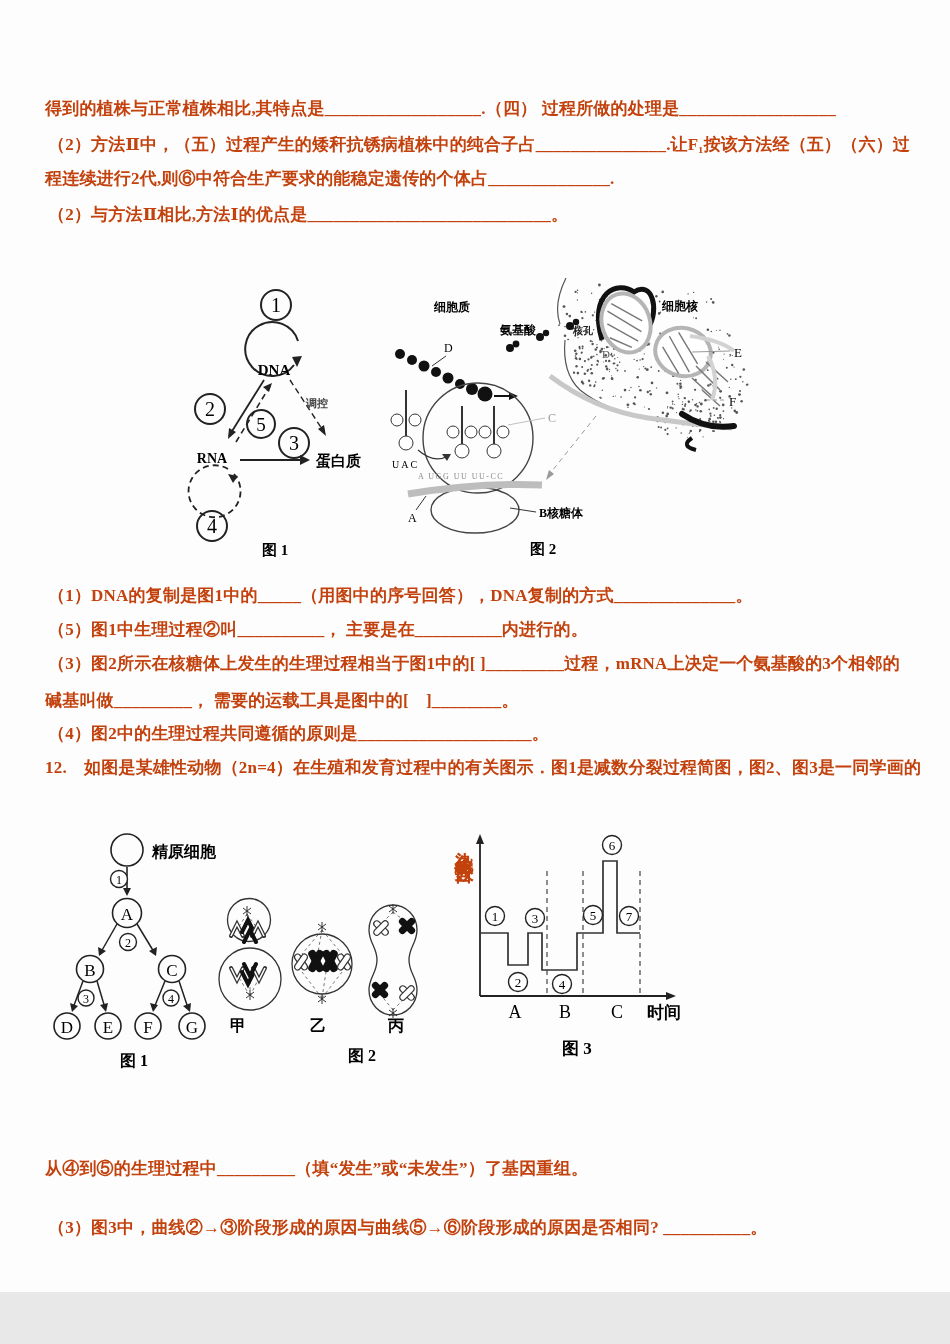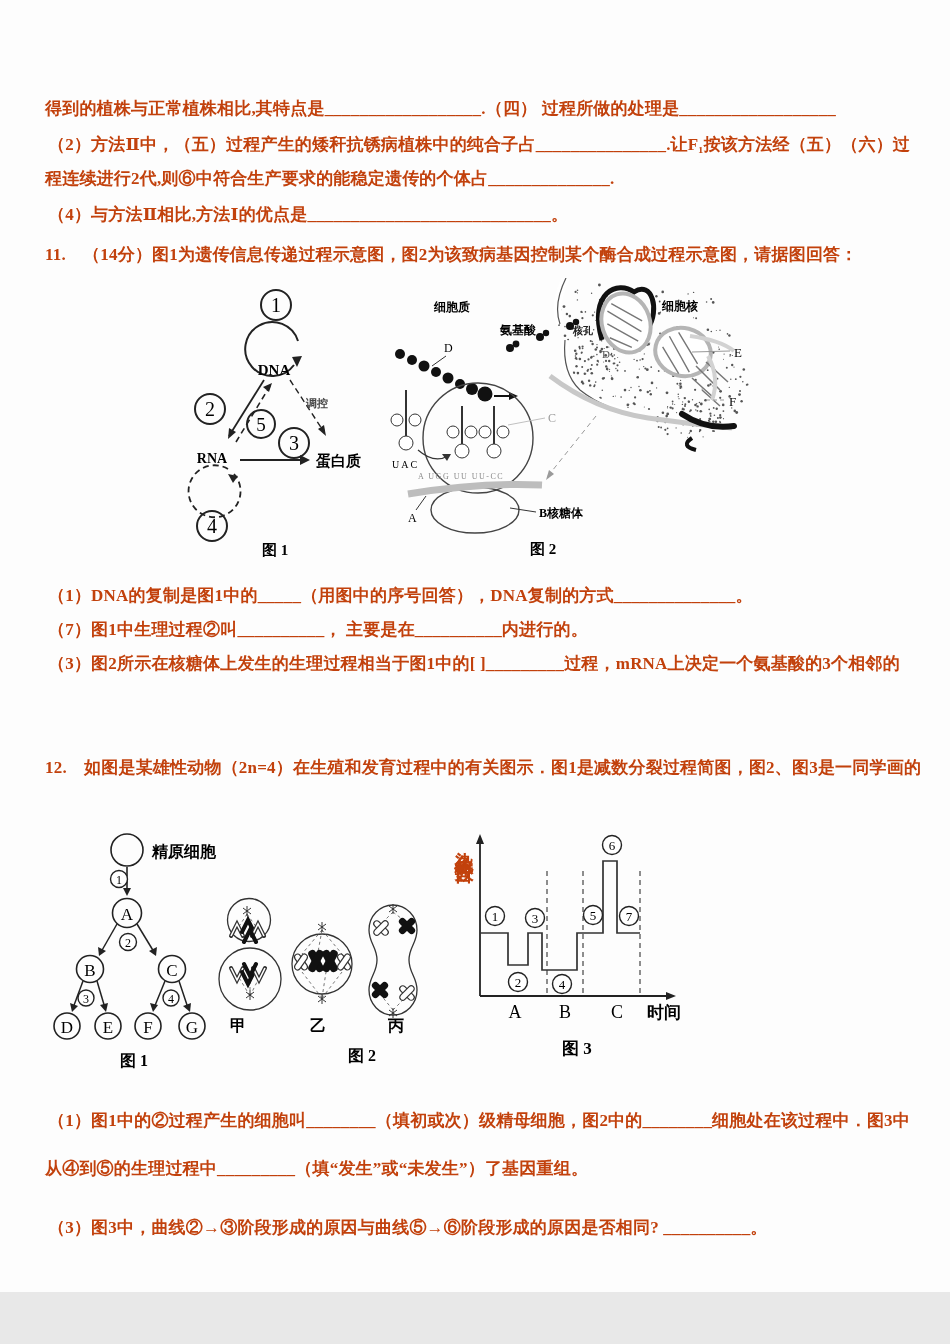--- a/index.html
+++ b/index.html
@@ -15,23 +15,22 @@
           font-size:19px;font-weight:bold;letter-spacing:4px;}
 </style>
 </head>
 <body>
 
 <div class="page">
 
   <div class="ln" style="top:98px">得到的植株与正常植株相比,其特点是__________________.（四） 过程所做的处理是__________________</div>
   <div class="ln ind" style="top:134px">（2）方法Ⅱ中，（五）过程产生的矮秆抗锈病植株中的纯合子占_______________.让F₁按该方法经（五）（六）过</div>
   <div class="ln" style="top:168px">程连续进行2代,则⑥中符合生产要求的能稳定遗传的个体占______________.</div>
-  <div class="ln ind" style="top:204px">（4）与方法Ⅱ相比,方法Ⅰ的优点是____________________________。</div>
-
-  <div class="ln" style="top:244px">11.　（14分）图1为遗传信息传递过程示意图，图2为该致病基因控制某个酶合成过程示意图，请据图回答：</div>
+  <div class="ln ind" style="top:204px">（2）与方法Ⅱ相比,方法Ⅰ的优点是____________________________。</div>
+
 
   <svg class="fig" style="left:148px;top:283px" width="242" height="286" viewBox="0 0 242 286">
 
     <g>
       <circle cx="128" cy="22" r="15" fill="none" stroke="#222" stroke-width="2"></circle>
       <text x="128" y="29" font-size="20" text-anchor="middle">1</text>
     </g>
 
     <path d="M 146 82 A 27 27 0 1 1 150 58" fill="none" stroke="#222" stroke-width="2"></path>
     <polygon points="149,84 144,74 154,73" fill="#222"></polygon>
@@ -593,22 +592,24 @@
     <polygon points="156,202 164,196 159,192" fill="#9a9a9a"></polygon>
 
     <line x1="36" y1="218" x2="26" y2="232" stroke="#333" stroke-width="1"></line>
     <text x="18" y="244" font-size="12">A</text>
     <line x1="120" y1="230" x2="146" y2="234" stroke="#333" stroke-width="1"></line>
     <text x="149" y="239" font-size="12" class="cjk">B核糖体</text>
     <text x="140" y="276" font-size="15" class="cjk">图 2</text>
   </svg>
 
   <div class="ln ind" style="top:585px">（1）DNA的复制是图1中的_____（用图中的序号回答），DNA复制的方式______________。</div>
-  <div class="ln ind" style="top:619px">（7）图1中生理过程②叫__________， 主要是在__________内进行的。</div>
+  <div class="ln ind" style="top:619px">（5）图1中生理过程②叫__________， 主要是在__________内进行的。</div>
   <div class="ln ind" style="top:653px">（3）图2所示在核糖体上发生的生理过程相当于图1中的[ ]_________过程，mRNA上决定一个氨基酸的3个相邻的</div>
+  <div class="ln" style="top:690px">碱基叫做_________， 需要的运载工具是图中的[　]________。</div>
+  <div class="ln ind" style="top:723px">（4）图2中的生理过程共同遵循的原则是____________________。</div>
 
   <div class="ln" style="top:757px">12.　如图是某雄性动物（2n=4）在生殖和发育过程中的有关图示．图1是减数分裂过程简图，图2、图3是一同学画的</div>
 
   <svg class="fig" style="left:40px;top:830px" width="200" height="250" viewBox="0 0 200 250">
     <circle cx="87" cy="20" r="16" fill="none" stroke="#222" stroke-width="1.6"></circle>
     <text x="112" y="27" font-size="16" class="cjk">精原细胞</text>
     <line x1="87" y1="37" x2="87" y2="62" stroke="#222" stroke-width="1.6"></line>
     <polygon points="87,66 83,58 91,58" fill="#222"></polygon>
     <g>
       <circle cx="79" cy="49" r="8.5" fill="#fff" stroke="#222" stroke-width="1.4"></circle>
@@ -814,17 +815,16 @@
 
     <text x="75" y="200" font-size="18" text-anchor="middle">A</text>
     <text x="125" y="200" font-size="18" text-anchor="middle">B</text>
     <text x="177" y="200" font-size="18" text-anchor="middle">C</text>
     <text x="207" y="200" font-size="17" class="cjk">时间</text>
     <text x="122" y="236" font-size="17" class="cjk">图 3</text>
   </svg>
 
   <div class="vlabel">染色体数目</div>
 
-  <div class="ln ind" style="top:1110px">（1）图1中的②过程产生的细胞叫________（填初或次）级精母细胞，图2中的________细胞处在该过程中．图3中</div>
   <div class="ln" style="top:1158px">从④到⑤的生理过程中_________（填“发生”或“未发生”）了基因重组。</div>
   <div class="ln ind" style="top:1217px">（3）图3中，曲线②→③阶段形成的原因与曲线⑤→⑥阶段形成的原因是否相同? __________。</div>
 
 </div>
 
 </body></html>

